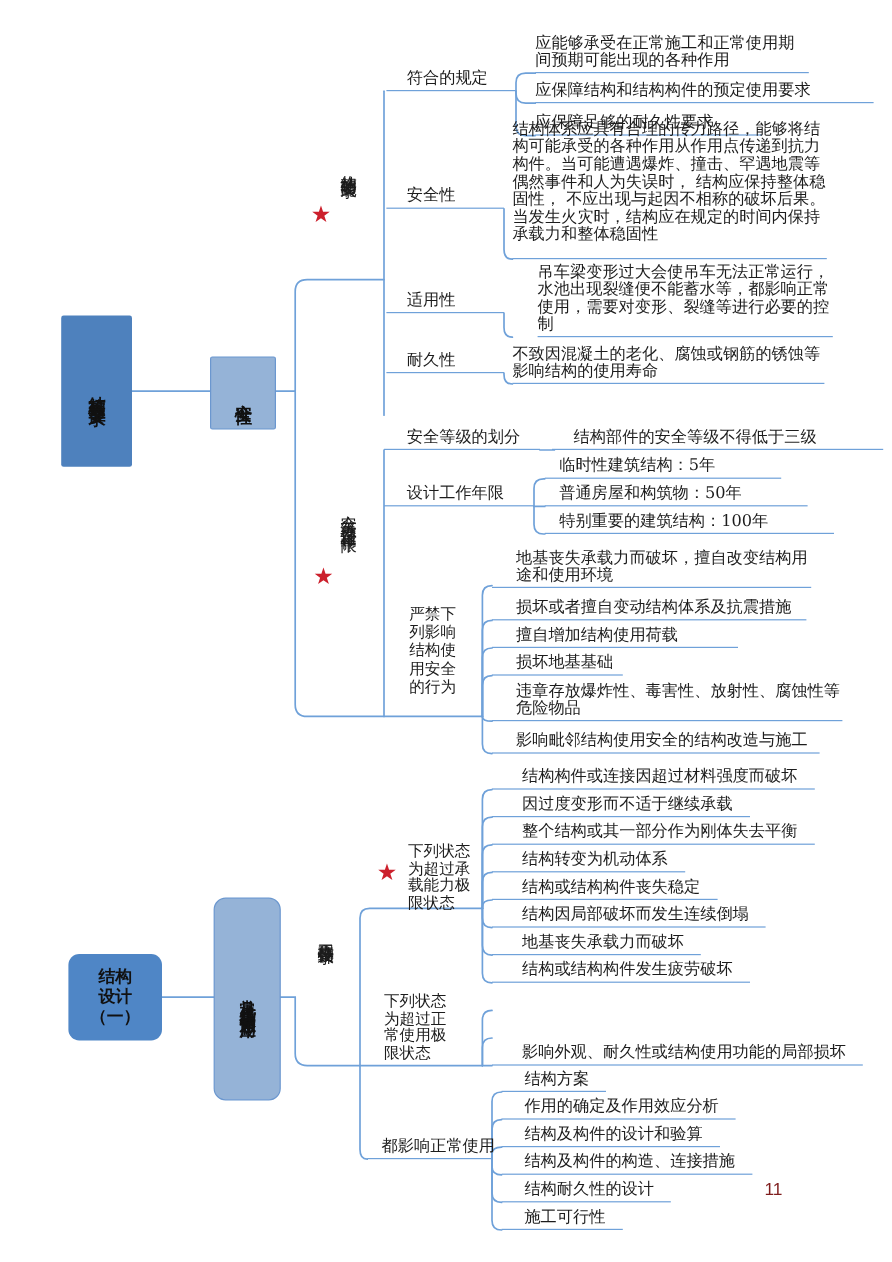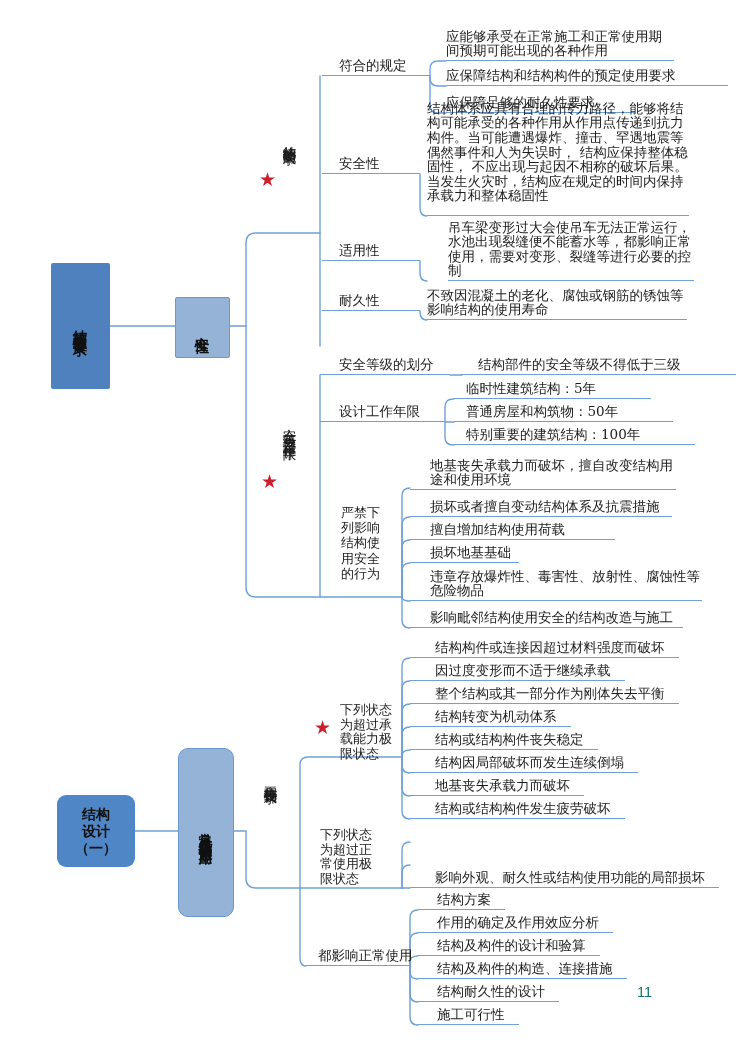--- a/index.html
+++ b/index.html
@@ -23,21 +23,21 @@
         font-family:"DejaVu Sans",sans-serif;}
   .box{position:absolute;z-index:1;display:flex;align-items:center;justify-content:center;
        font-weight:bold;color:#111;}
   .box.vert{writing-mode:vertical-rl;text-orientation:upright;letter-spacing:2px;}
   .root1{background:var(--root-fill);border-radius:2px;font-size:14px;}
   .root2{background:var(--root2-fill);border-radius:9px;font-size:14px;white-space:pre-line;
          text-align:center;line-height:17px;}
   .child1{background:var(--child-fill);border:1px solid var(--child-border);border-radius:2px;font-size:14px;}
   .child2{background:var(--child-fill);border:1.4px solid var(--child-border);border-radius:10px;font-size:13.5px;}
   .pagenum{position:absolute;z-index:1;font-family:"Liberation Sans","DejaVu Sans",sans-serif;
-           font-size:14.5px;color:#0f766e;}
+           font-size:14.5px;color:#7f1d1d;}
 </style>
 </head>
 <body>
 
 <div id="canvas">
 
   <svg class="links" width="743" height="1052" viewBox="0 0 743 1052">
 
     <path d="M110 326 H175"></path>
     <path d="M228 326 H246"></path>

